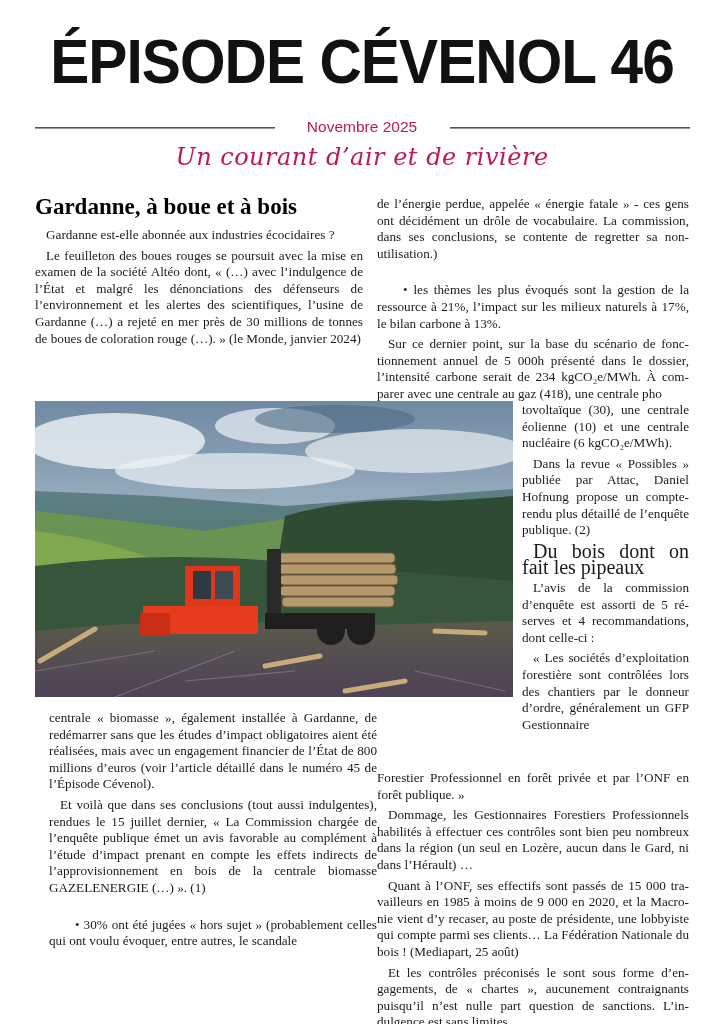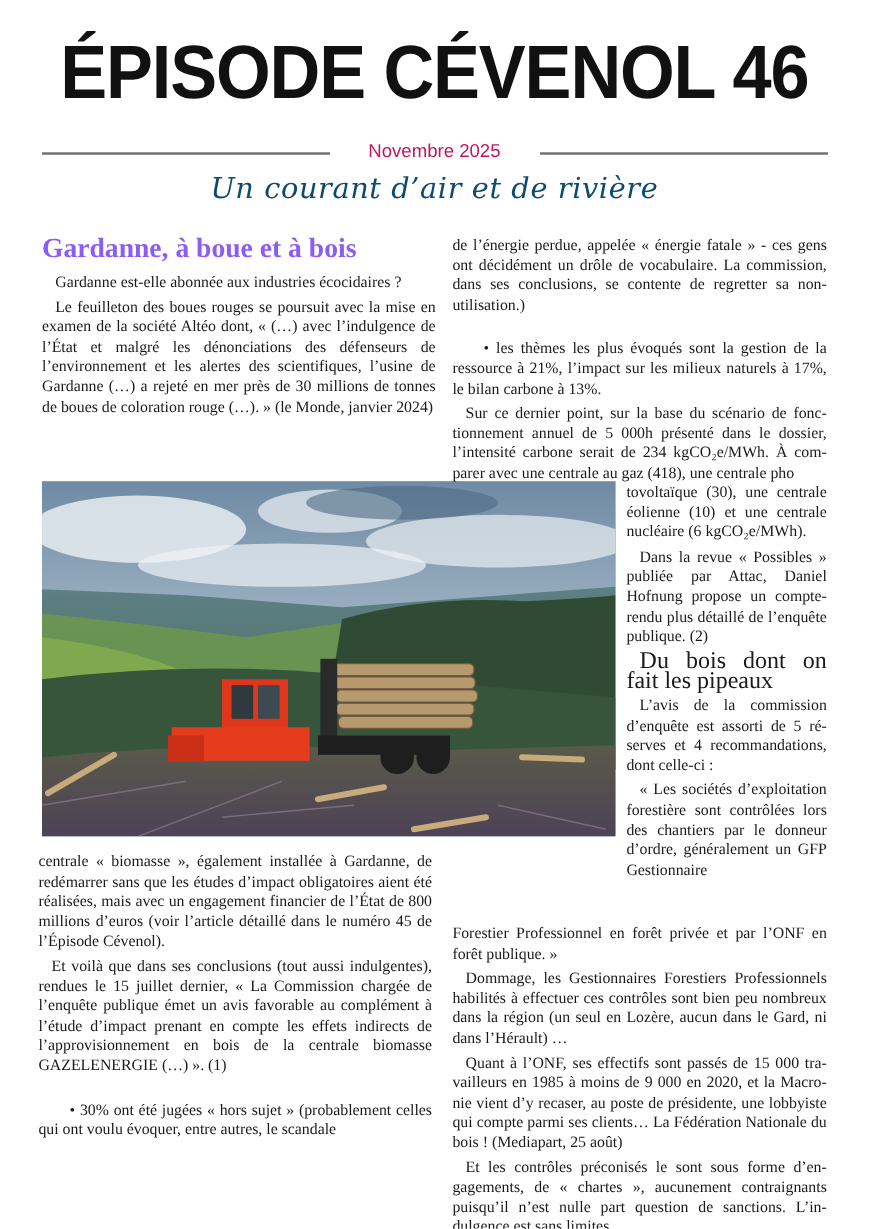--- a/index.html
+++ b/index.html
@@ -15,38 +15,38 @@
   .rule { position: absolute; top: 127px; height: 2px; background: #555; border-bottom: 1px solid #999; }
   .rule.left { left: 35px; width: 240px; }
   .rule.right { left: 450px; width: 240px; }
   .issue-date {
     position: absolute; left: 0; width: 724px; top: 118px; text-align: center;
     font-family: "Liberation Sans", sans-serif; font-size: 15.5px; color: #be185d;
   }
   .tagline {
     position: absolute; left: 0; width: 724px; top: 143px; text-align: center;
     font-family: "DejaVu Serif", serif; font-style: italic;
-    font-size: 24px; color: #0c4a6e; letter-spacing: 0.5px;
+    font-size: 24px; color: #be185d; letter-spacing: 0.5px;
   }
 
   .text { font-size: 13.2px; line-height: 16.6px; text-align: justify; hyphens: manual; }
   .text p { text-indent: 11px; }
   .text p + p { margin-top: 4px; }
   .text p.bullet { text-indent: 26px; margin-top: 20px; }
   .text p.noindent { text-indent: 0; }
 
   .col-left-top { position: absolute; left: 35px; top: 227px; width: 328px; }
-  .col-left-bottom { position: absolute; left: 32px; top: 710px; width: 328px; }
+  .col-left-bottom { position: absolute; left: 49px; top: 710px; width: 328px; }
   .col-right-top { position: absolute; left: 377px; top: 196px; width: 312px; }
   .col-right-narrow { position: absolute; left: 522px; top: 402px; width: 167px; }
   .col-right-bottom { position: absolute; left: 377px; top: 723px; width: 312px; margin-top: 47px; }
 
   .article-title {
     position: absolute; left: 35px; top: 194px;
-    font-family: "Liberation Serif", serif; font-weight: bold; font-size: 23px; color: #8b5cf6;
+    font-family: "Liberation Serif", serif; font-weight: bold; font-size: 23px; color: #000000;
   }
   .subhead { font-weight: normal; text-indent: 11px; font-size: 20px; line-height: 16.6px; }
 
   .photo {
     position: absolute; left: 35px; top: 401px; width: 478px; height: 296px; overflow: hidden;
     background: #8aa0b4;
   }
   .photo svg { display: block; width: 100%; height: 100%; }
 </style>
 </head>

